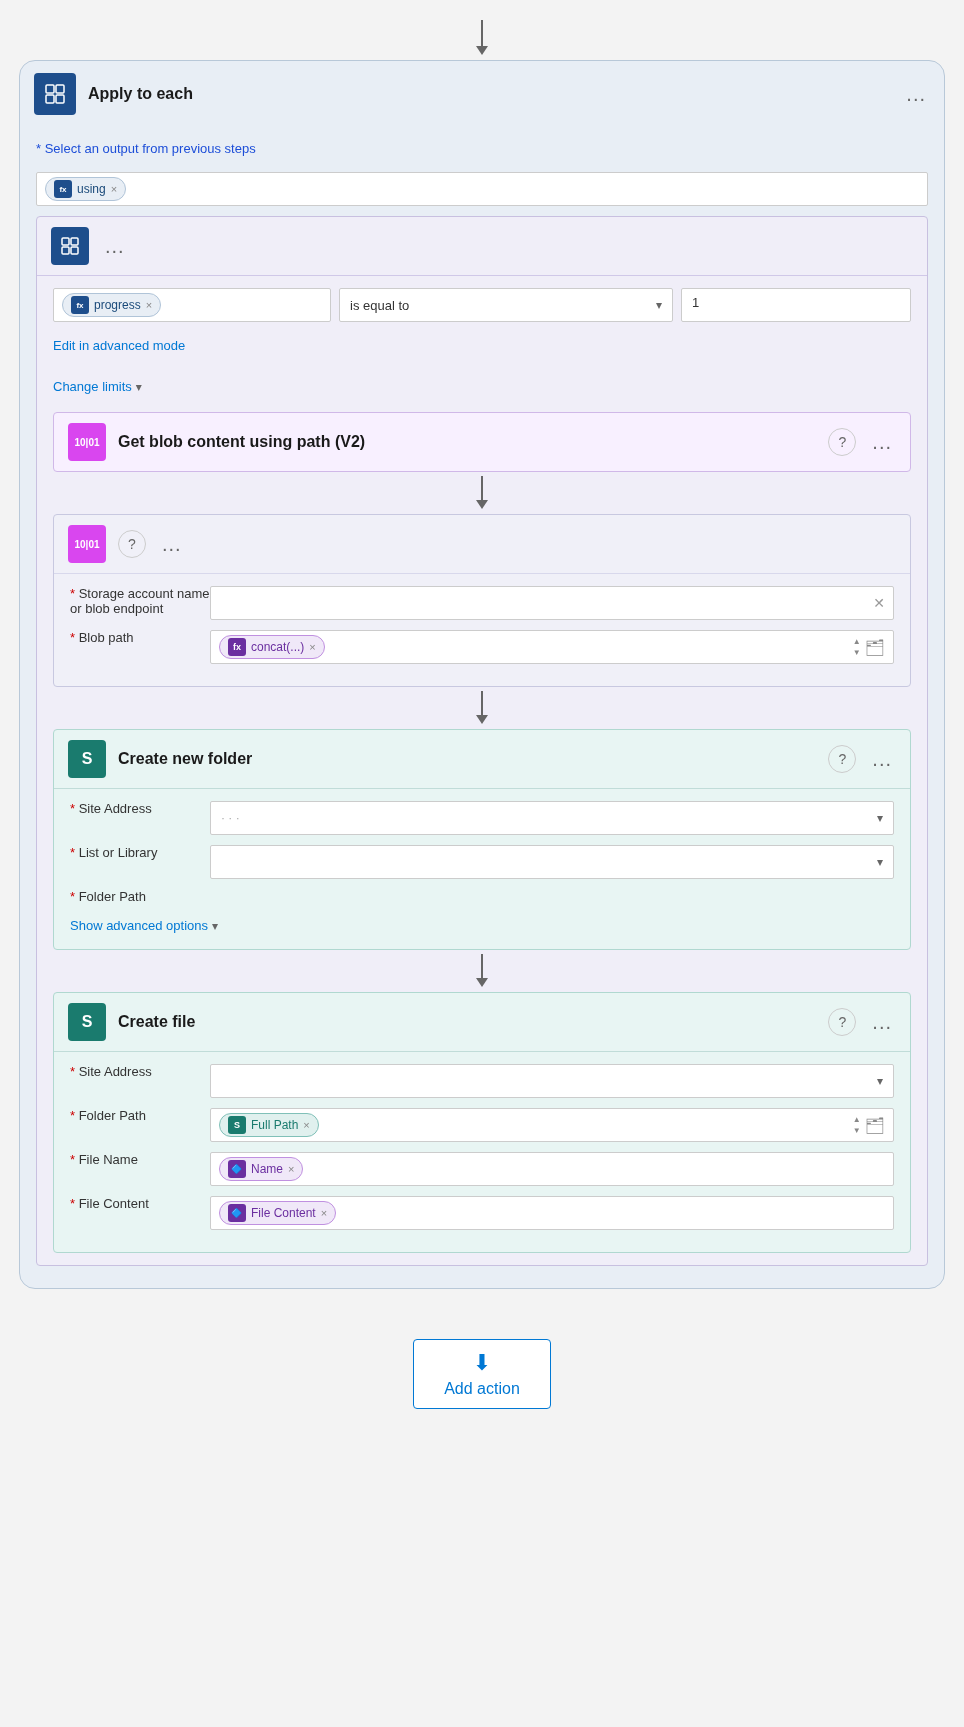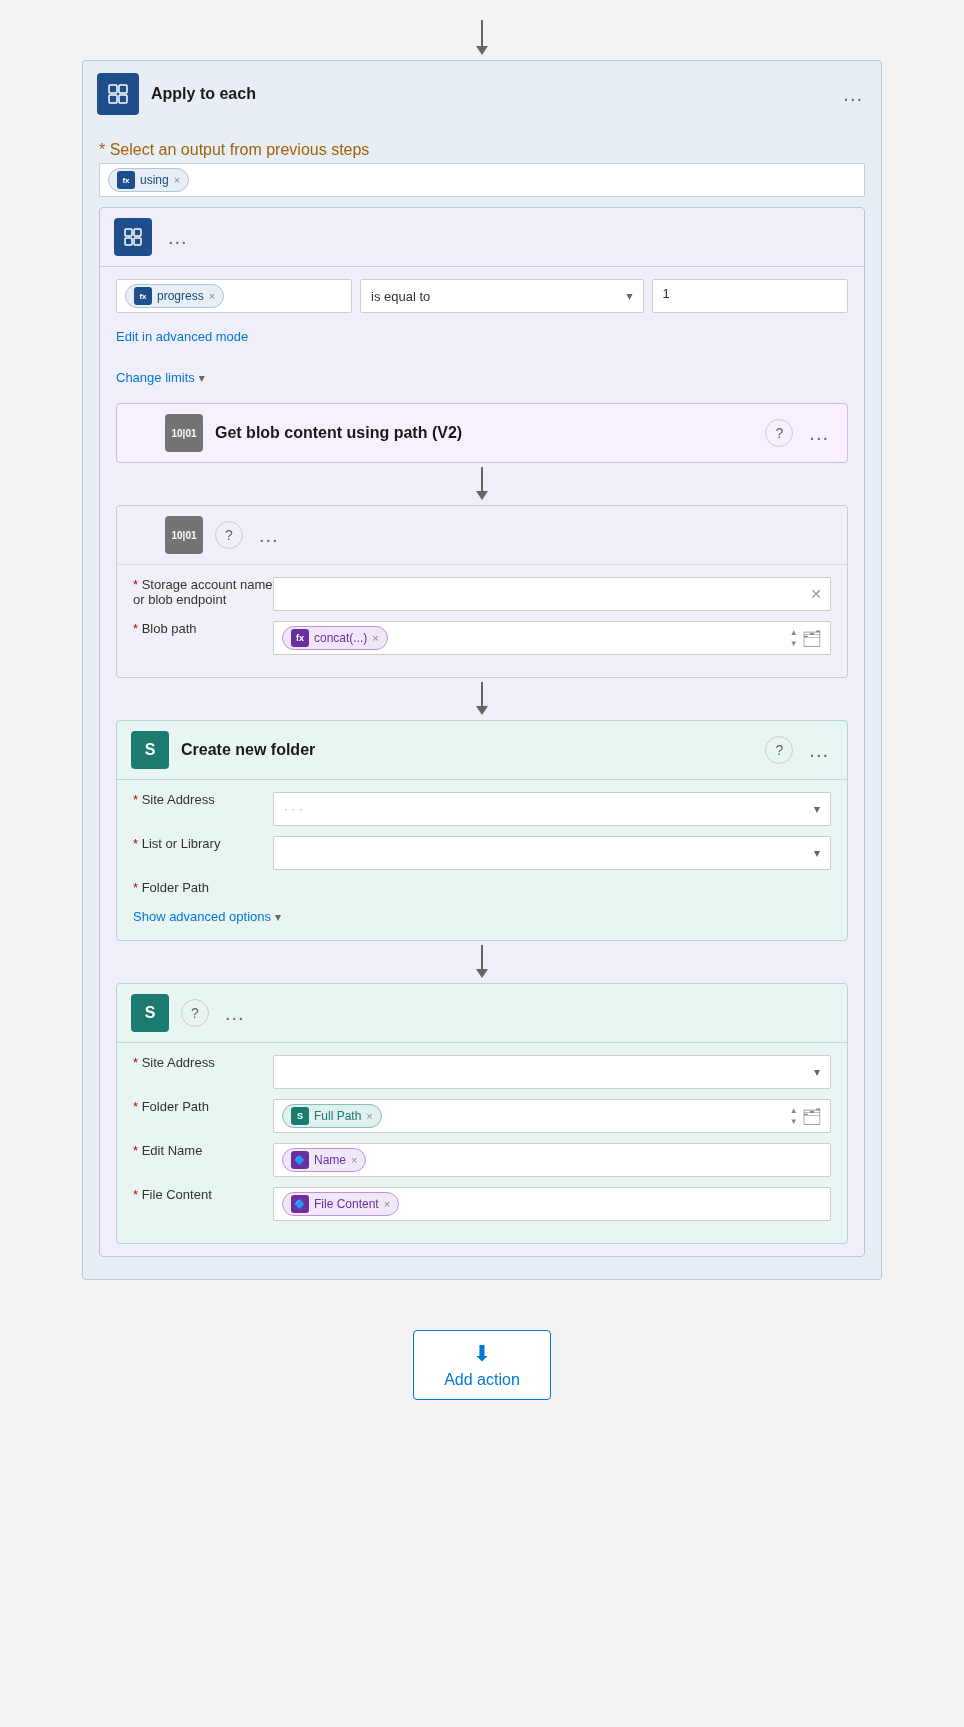--- a/index.html
+++ b/index.html
@@ -26,21 +26,21 @@
       align-items: center;
       justify-content: center;
       margin-right: 12px;
       flex-shrink: 0;
       color: #fff;
       font-weight: bold;
       font-size: 13px;
     }
 
     .icon-blue { background: #1e4e8c; }
-    .icon-purple { background: #737373; margin-left: 34px; }
+    .icon-purple { background: #d946ef; }
     .icon-teal { background: #1a7b6e; }
 
     .card-title {
       font-size: 16px;
       font-weight: 600;
       color: #1a1a1a;
       flex: 1;
     }
 
     .card-actions {
@@ -72,36 +72,36 @@
       padding: 0 4px;
       letter-spacing: 1px;
     }
 
     .card-body {
       padding: 14px 16px;
     }
 
     
     .apply-each-card {
-      width: 800px;
+      width: 926px;
       background: #e8eef5;
       border: 1px solid #b8c8d8;
-      border-radius: 4px;
+      border-radius: 16px;
     }
 
     .apply-each-header {
       display: flex;
       align-items: center;
       padding: 12px 14px;
     }
 
     .required-label {
-      font-size: 16px;
-      color: #a16207;
-      margin-bottom: 4px;
+      font-size: 13px;
+      color: #1d4ed8;
+      margin-bottom: 16px;
     }
 
     .field-label {
       font-size: 13px;
       color: #333;
       width: 140px;
       flex-shrink: 0;
     }
 
     .field-label.required::before {
@@ -601,20 +601,21 @@
               <polygon points="1,24 13,24 7,33" fill="#666"></polygon>
             </svg>
           </div>
 
           
           <div class="create-file-card">
             <div class="create-file-header">
               <div class="card-icon icon-teal" style="width:38px;height:38px; background:#1a7b6e;">
                 <span style="font-size:16px;color:white;font-weight:bold;">S</span>
               </div>
+              <span class="card-title">Create file</span>
               <div class="card-actions">
                 <button class="btn-circle">?</button>
                 <button class="btn-dots">...</button>
               </div>
             </div>
             <div class="create-file-body">
               <div class="field-row">
                 <span class="field-label required">Site Address</span>
                 <div class="select-input" style="flex:1;">
                   <span></span>
@@ -630,21 +631,21 @@
                     <span class="token-close">×</span>
                   </span>
                   <div class="input-controls" style="margin-left:auto;">
                     <span>▲</span>
                     <span>▼</span>
                   </div>
                   <span class="folder-btn">🗂</span>
                 </div>
               </div>
               <div class="field-row">
-                <span class="field-label required">Edit Name</span>
+                <span class="field-label required">File Name</span>
                 <div class="token-with-controls">
                   <span class="token token-purple">
                     <span class="token-icon ti-purple" style="font-size:9px;">🔷</span>
                     <span>Name</span>
                     <span class="token-close">×</span>
                   </span>
                 </div>
               </div>
               <div class="field-row">
                 <span class="field-label required">File Content</span>

